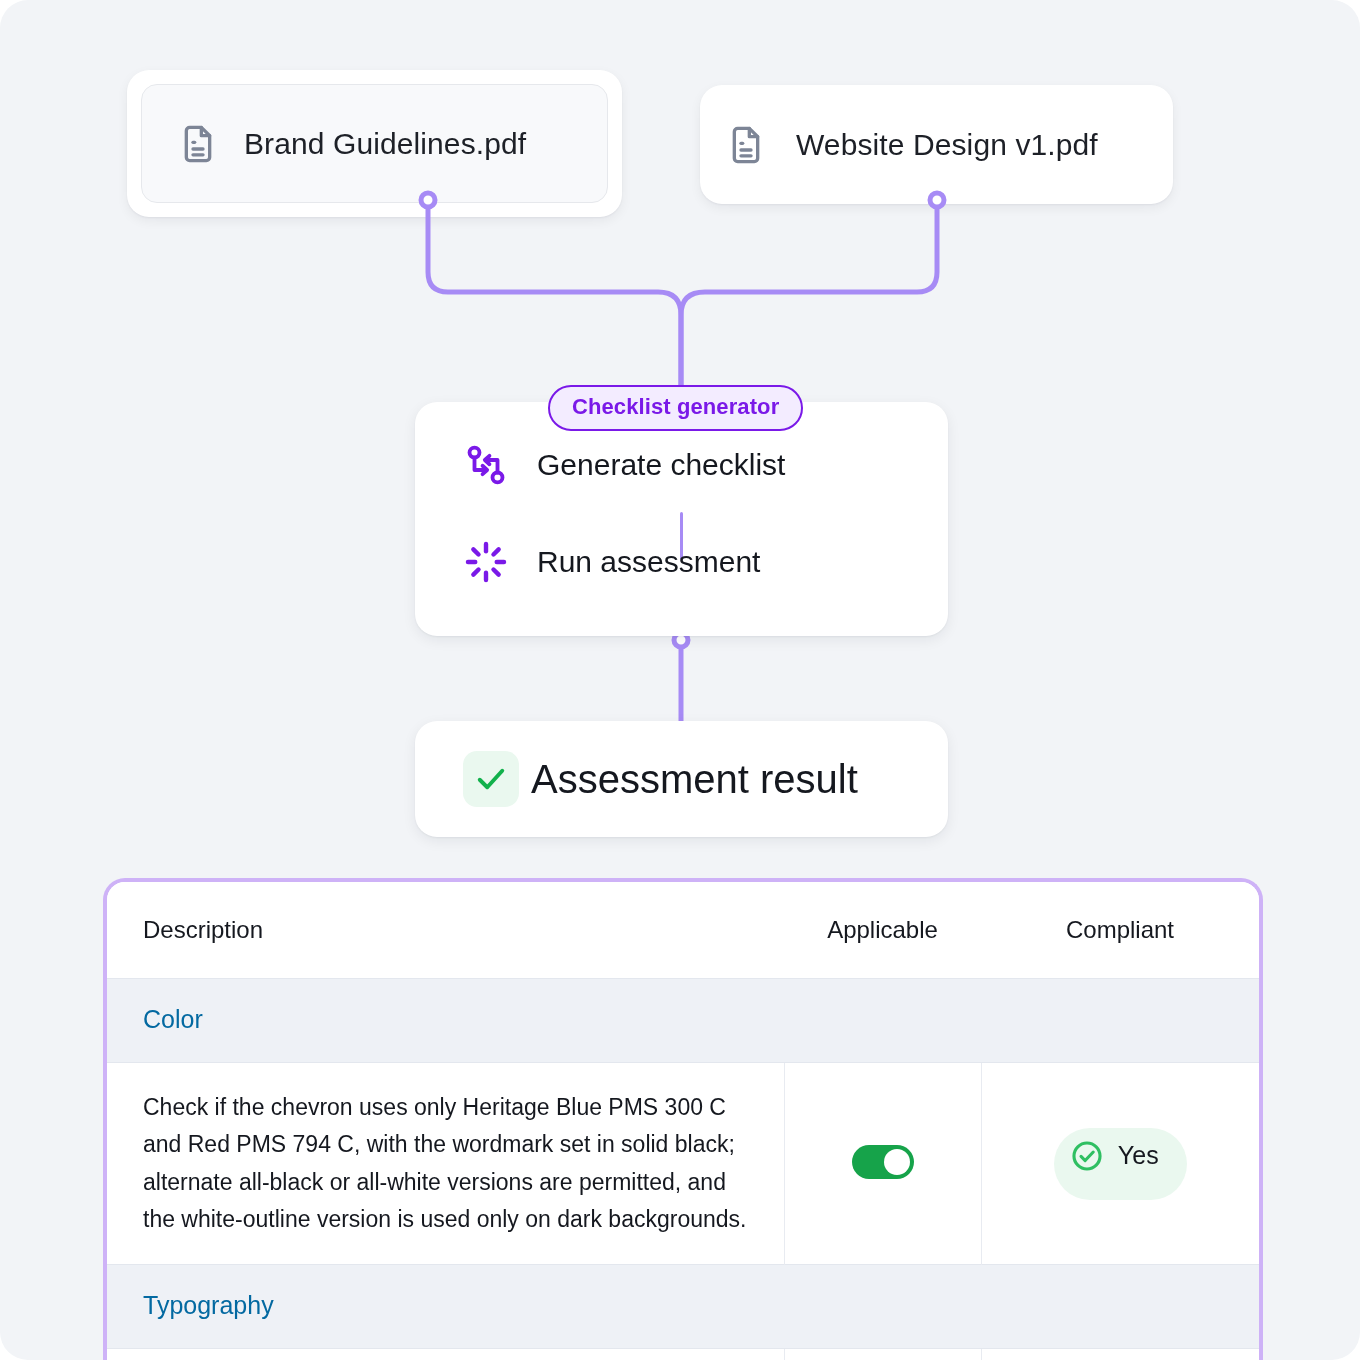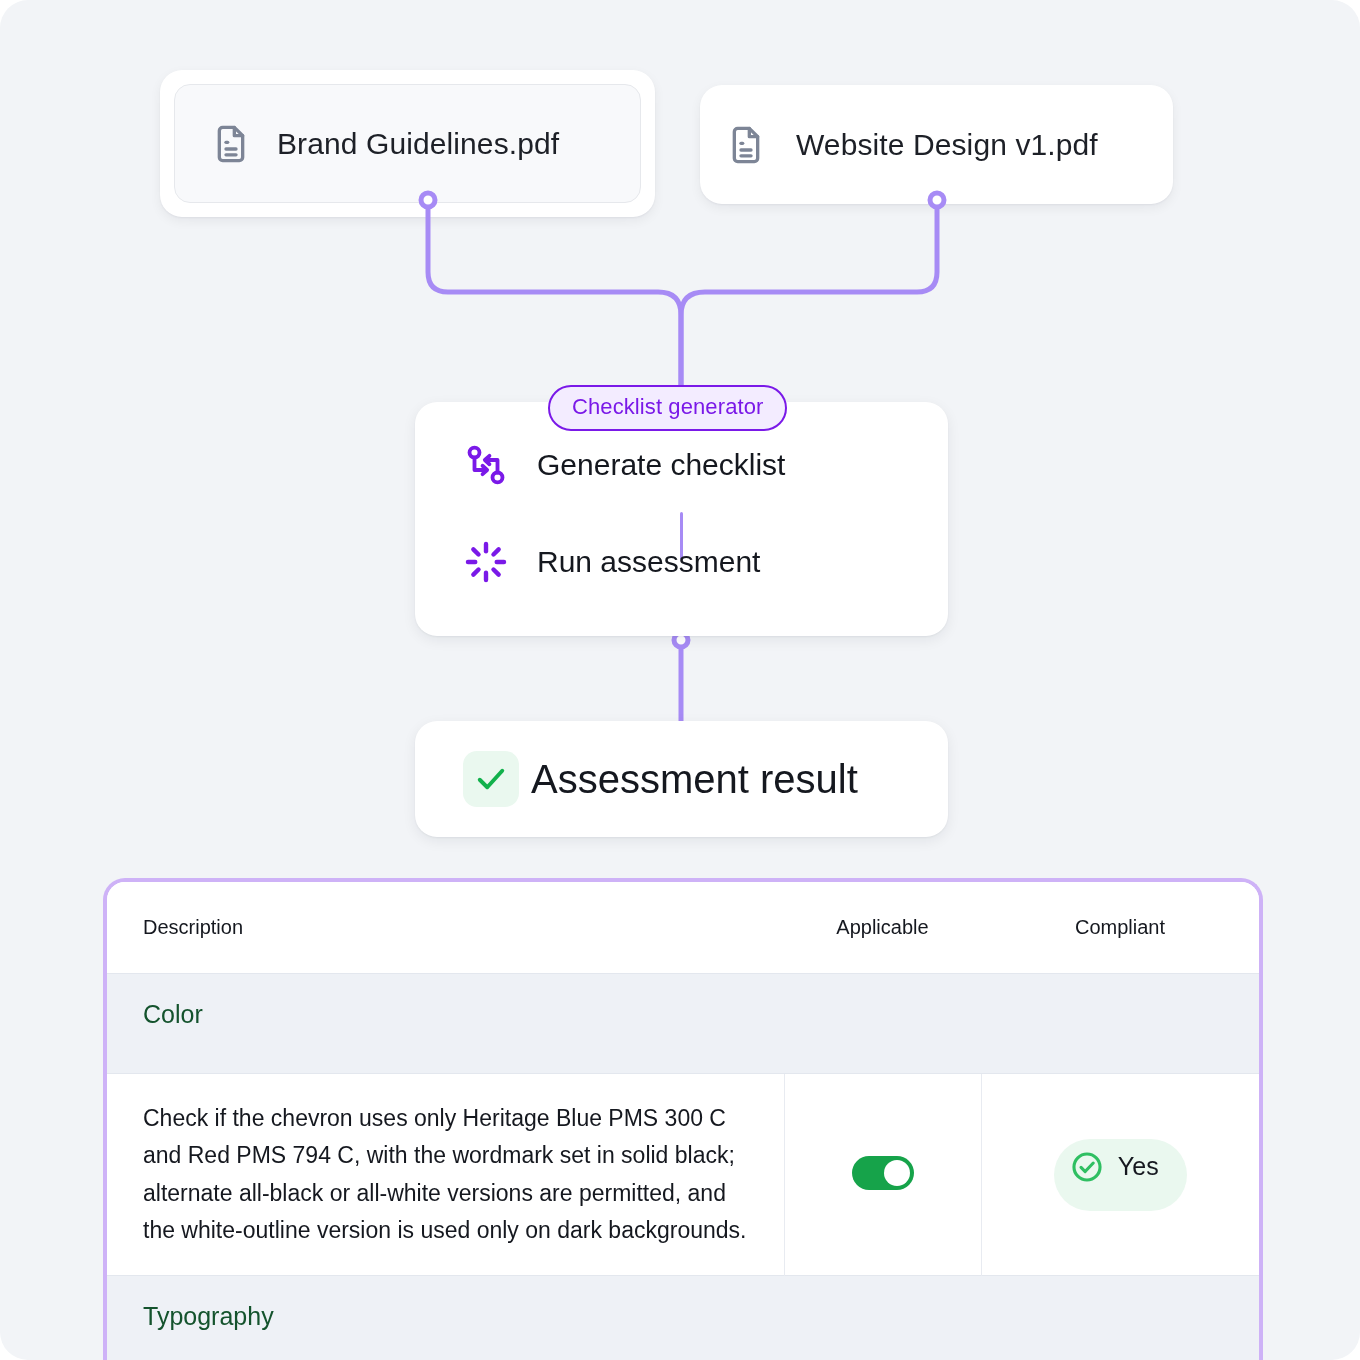--- a/index.html
+++ b/index.html
@@ -16,21 +16,21 @@
     overflow: hidden;
   }
 
   
   .file-card-outer {
     position: absolute;
     background: #ffffff;
     border-radius: 22px;
     box-shadow: 0 1px 2px rgba(16,24,40,.05), 0 4px 12px rgba(16,24,40,.06);
   }
-  #file-card-1 { left: 160px; top: 70px; width: 495px; height: 147px; padding: 14px; }
+  #file-card-1 { left: 127px; top: 70px; width: 495px; height: 147px; padding: 14px; }
   #file-card-2 { left: 700px; top: 85px; width: 473px; height: 119px; display: flex; align-items: center; }
 
   .file-inner {
     width: 100%; height: 100%;
     background: #f8f9fb;
     border: 1.5px solid #e6e8ec;
     border-radius: 16px;
     display: flex; align-items: center;
     padding-left: 36px;
   }
@@ -59,21 +59,21 @@
     box-shadow: 0 1px 2px rgba(16,24,40,.05), 0 4px 14px rgba(16,24,40,.07);
     text-align: center;
   }
   #node-badge {
     position: absolute; left: 548px; top: 385px;
     padding: 7px 22px 9px;
     background: #f3ecff;
     border: 2px solid #7a19e8;
     border-radius: 999px;
     color: #7a19e8;
-    font-size: 22px; font-weight: normal;
+    font-size: 22px; font-weight: bold;
     letter-spacing: .1px;
     z-index: 3;
   }
   .node-row {
     position: absolute; left: 48px;
     display: flex; align-items: center;
   }
   #node-row-1 { top: 40px; }
   #node-row-2 { top: 137px; }
   .node-icon { width: 46px; height: 46px; color: #7a19e8; flex: 0 0 auto; }
@@ -105,32 +105,32 @@
     width: 1160px; height: 500px;
     border: 4px solid #ceb2f7;
     border-bottom: none;
     border-radius: 22px 22px 0 0;
     background: #ffffff;
     overflow: hidden;
   }
   table { width: 100%; border-collapse: collapse; table-layout: fixed; }
   th, td { text-align: left; }
   thead th {
-    font-size: 20px; font-weight: normal; color: #15181f;
+    font-size: 24px; font-weight: normal; color: #15181f;
     padding: 34px 0 34px 36px; background: #ffffff;
   }
   thead th.col-applicable, thead th.col-compliant { padding-left: 0; text-align: center; }
   .col-desc { width: 677px; }
   .col-applicable { width: 197px; }
   .col-compliant { width: 278px; }
 
   tr.group-row td {
     background: #eef1f6;
-    font-size: 25px; color: #14532d;
-    padding: 26px 0 44px 36px;
+    font-size: 25px; color: #0369a1;
+    padding: 26px 0 28px 36px;
     border-top: 1px solid #e3e7ee;
     border-bottom: 1px solid #e3e7ee;
   }
   tr.item-row td { background: #ffffff; vertical-align: middle; }
   td.desc-cell {
     padding: 26px 30px 26px 36px;
     font-size: 23px; line-height: 1.62; color: #15181f;
     border-right: 1px solid #e8ebf1;
   }
   td.toggle-cell {

